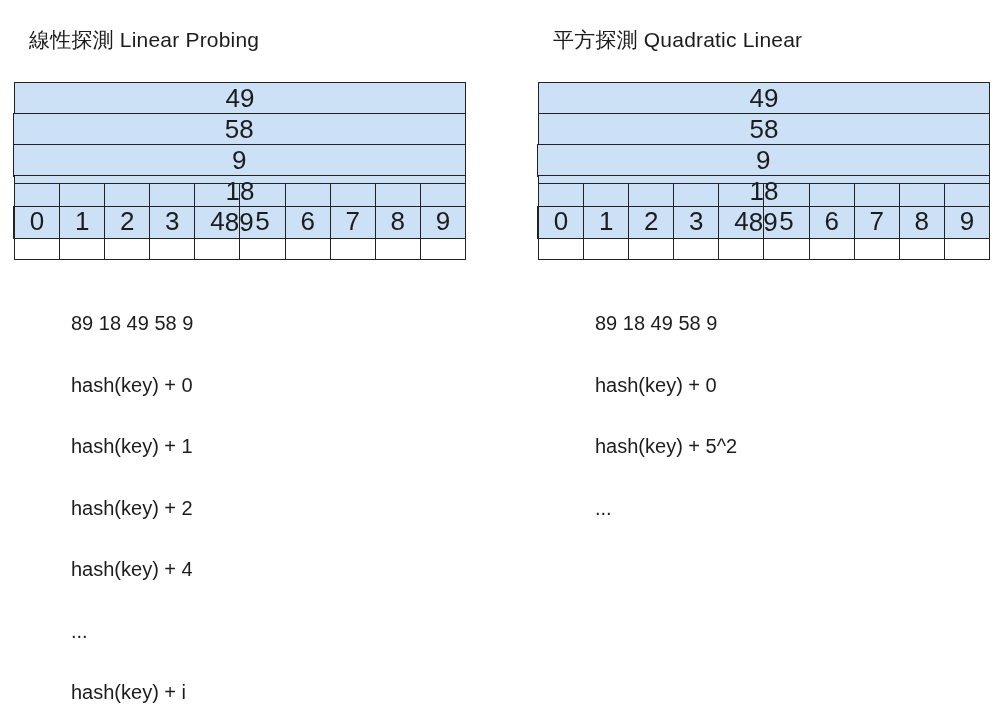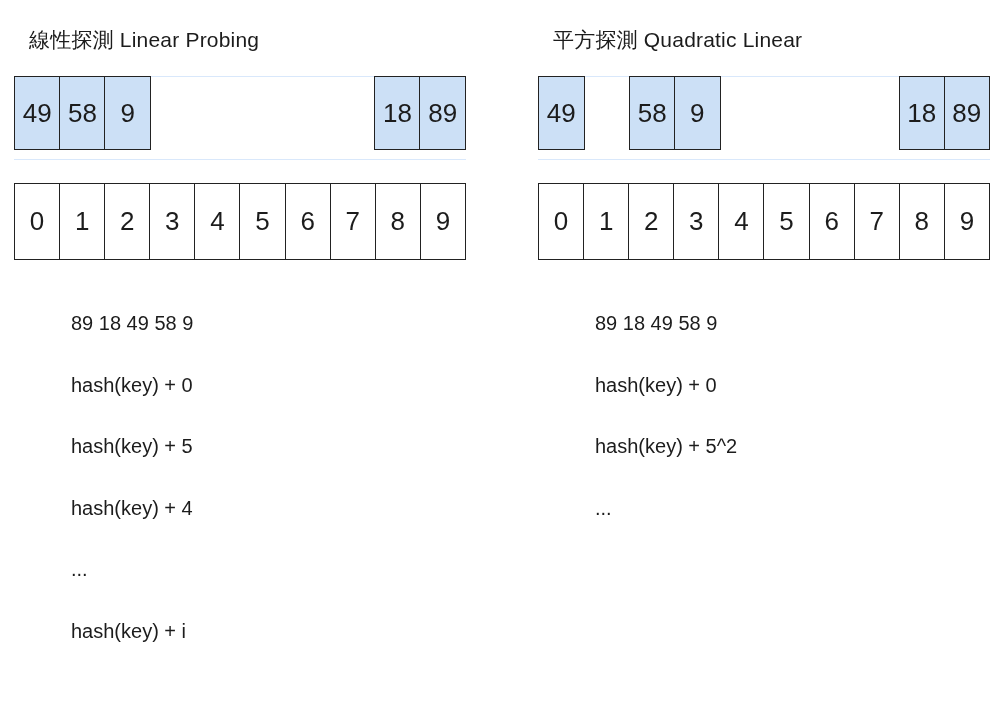--- a/index.html
+++ b/index.html
@@ -29,28 +29,29 @@
     top: 26px;
     left: 15px;
     font-size: 21px;
     letter-spacing: 0.2px;
     white-space: nowrap;
   }
 
   
   .slot-row {
     position: absolute;
-    top: 76px;
+    top: 82px;
     left: 0;
     width: 452px;
-    height: 84px;
+    height: 74px;
     display: flex;
     border-top: 1px solid #d9e8fb;
     border-bottom: 1px solid #d9e8fb;
     box-sizing: border-box;
+    flex-direction: column;
   }
   .slot {
     flex: 1 1 0;
     display: flex;
     align-items: center;
     justify-content: center;
     font-size: 26px;
     box-sizing: border-box;
   }
   .slot[data-filled] {
@@ -124,21 +125,22 @@
       <div class="idx" data-filled="true">4</div>
       <div class="idx" data-filled="true">5</div>
       <div class="idx" data-filled="true">6</div>
       <div class="idx" data-filled="true">7</div>
       <div class="idx" data-filled="true">8</div>
       <div class="idx" data-filled="true">9</div>
     </div>
   <div class="lines">
       <div class="probe-line" data-filled="true">89 18 49 58 9</div>
       <div class="probe-line" data-filled="true">hash(key) + 0</div>
-      <div class="probe-line" data-filled="true">hash(key) + 5</div>
+      <div class="probe-line" data-filled="true">hash(key) + 1</div>
+      <div class="probe-line" data-filled="true">hash(key) + 2</div>
       <div class="probe-line" data-filled="true">hash(key) + 4</div>
       <div class="probe-line" data-filled="true">...</div>
       <div class="probe-line" data-filled="true">hash(key) + i</div>
     </div>
 </div>
 
 <div class="panel p1">
   <div class="panel-title">平方探測 Quadratic Linear</div>
   <div class="slot-row">
       <div class="slot" data-filled="true">49</div>

